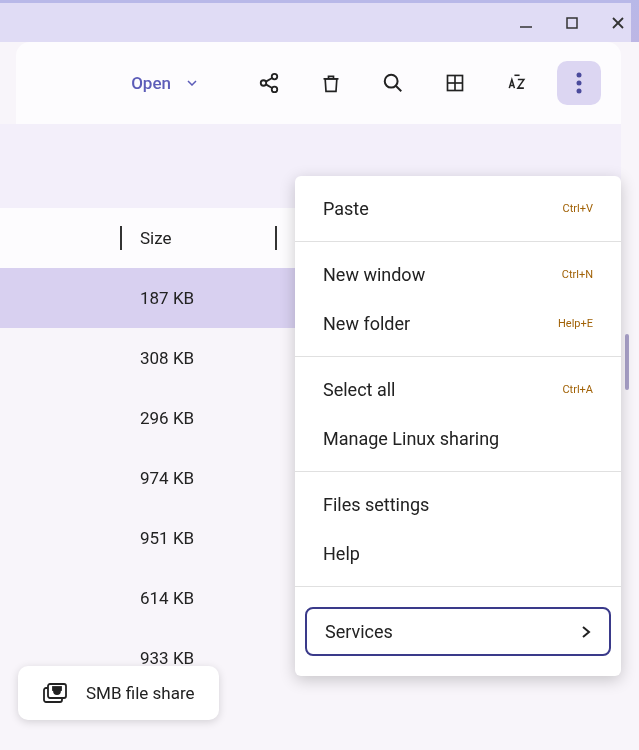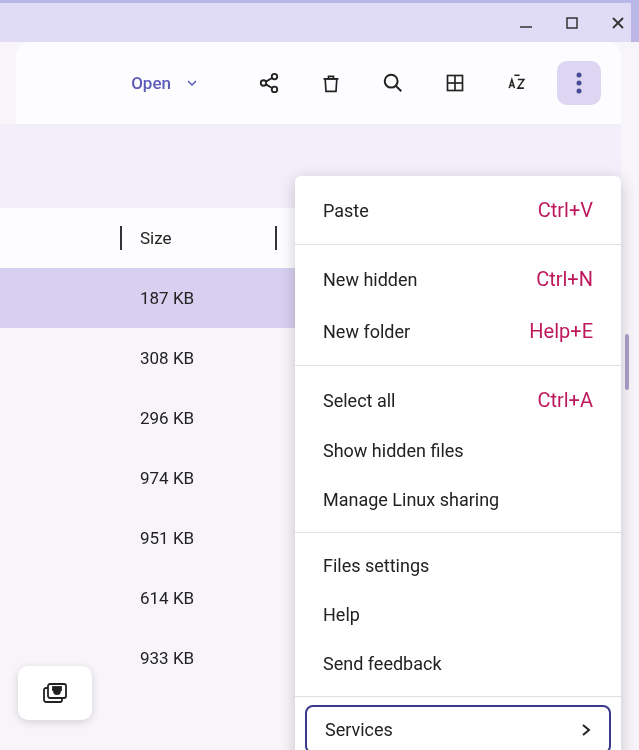--- a/index.html
+++ b/index.html
@@ -152,27 +152,27 @@
     .menu-item {
       display: flex;
       justify-content: space-between;
       align-items: center;
       padding: 14px 24px;
       font-size: 18px;
       color: #222;
       cursor: pointer;
     }
     .menu-item .shortcut {
-      color: #be185d;
-      font-size: 20px;
+      color: #a16207;
+      font-size: 11px;
     }
     .menu-item.highlighted {
       border: 2.5px solid #3a3a8a;
       border-radius: 8px;
-      margin: 0 6px;
+      margin: 12px 6px;
       padding: 12px 18px;
     }
     .scrollbar-indicator {
       position: absolute;
       right: 10px;
       top: 292px;
       width: 4px;
       height: 56px;
       background: #a8a0c8;
       border-radius: 2px;
@@ -288,60 +288,55 @@
 
   <div class="scrollbar-indicator"></div>
 
   <div class="toast">
     <svg width="26" height="22" viewBox="0 0 26 22" fill="none" stroke="#222" stroke-width="1.8">
       <rect x="2" y="6" width="18" height="14" rx="2"></rect>
       <rect x="6" y="2" width="18" height="14" rx="2" fill="#fff"></rect>
       <circle cx="15" cy="9" r="3" fill="#222"></circle>
       <rect x="11" y="5" width="8" height="3" fill="#222"></rect>
     </svg>
+    <span>SMB file share</span>
   </div>
 
   <div class="menu">
     <div class="menu-section">
       <div class="menu-item">
         <span>Paste</span>
         <span class="shortcut">Ctrl+V</span>
       </div>
     </div>
     <div class="menu-section">
       <div class="menu-item">
-        <span>New hidden</span>
+        <span>New window</span>
         <span class="shortcut">Ctrl+N</span>
       </div>
       <div class="menu-item">
         <span>New folder</span>
         <span class="shortcut">Help+E</span>
       </div>
     </div>
     <div class="menu-section">
       <div class="menu-item">
         <span>Select all</span>
         <span class="shortcut">Ctrl+A</span>
       </div>
       <div class="menu-item">
-        <span>Show hidden files</span>
-      </div>
-      <div class="menu-item">
         <span>Manage Linux sharing</span>
       </div>
     </div>
     <div class="menu-section">
       <div class="menu-item">
         <span>Files settings</span>
       </div>
       <div class="menu-item">
         <span>Help</span>
-      </div>
-      <div class="menu-item">
-        <span>Send feedback</span>
       </div>
     </div>
     <div class="menu-section">
       <div class="menu-item highlighted">
         <span>Services</span>
         <svg width="10" height="14" viewBox="0 0 10 14">
             <path d="M2 2 L8 7 L2 12" stroke="#222" stroke-width="2" fill="none"></path>
           </svg>
       </div>
     </div>

